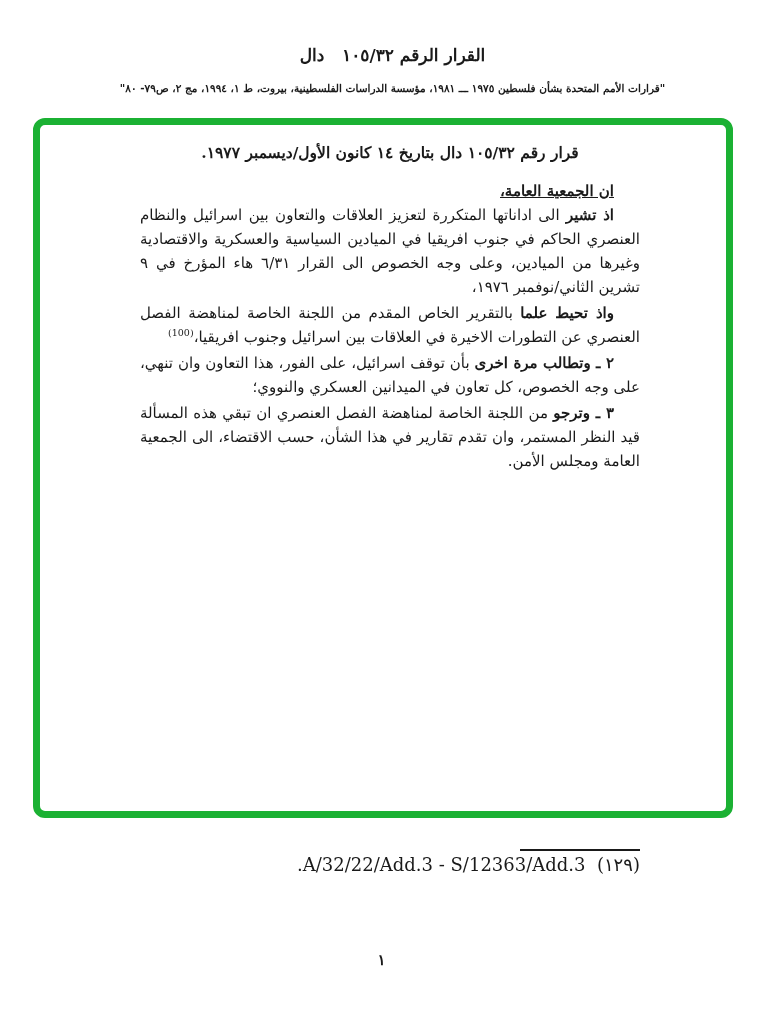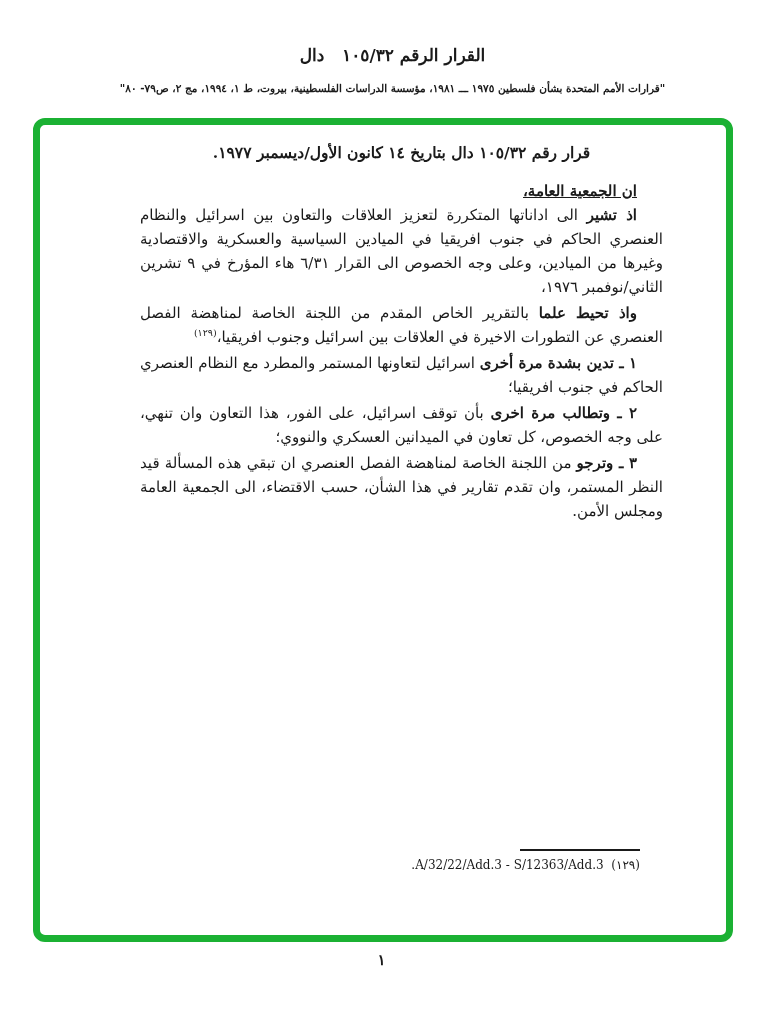--- a/index.html
+++ b/index.html
@@ -22,25 +22,25 @@
   }
   .doc-citation {
     margin-top:15px;
     font-size:10.5px; font-weight:bold; line-height:14px;
     white-space:nowrap;
   }
   
   .res-box {
     position:absolute;
     left:33px; top:118px;
-    width:700px; height:824px;
+    width:700px; height:700px;
     border:7px solid #1bb133;
     border-radius:12px;
     background:#ffffff;
-    padding:16px 63px 0 100px; 
+    padding:16px 86px 0 100px; 
   }
   .res-title {
     text-align:center;
     font-size:15.5px; font-weight:bold; line-height:24px;
     margin-bottom:14px;
     white-space:nowrap;
   }
   .res-subtitle {
     text-align:center;
     font-size:15px; font-weight:bold; line-height:24px;
@@ -70,21 +70,21 @@
     width:260px;
     text-align:right;
   }
   .footnote-rule {
     width:120px; height:2px;
     background:#1a1a1a;
     margin-right:0; margin-left:auto; margin-bottom:6px;
   }
   .footnote-text {
     direction:rtl;
-    font-size:12px; line-height:16px;
+    font-size:18px; line-height:16px;
     white-space:nowrap;
   }
   
   .page-number {
     position:absolute;
     top:951px; left:0; right:0;
     text-align:center;
     font-size:15px; font-weight:bold;
   }
 </style>
@@ -100,26 +100,25 @@
 
   <div class="res-box">
 
     <div class="res-title">قرار رقم ١٠٥/٣٢ دال بتاريخ ١٤ كانون الأول/ديسمبر ١٩٧٧.</div>
 
 
     <div class="res-opening">ان الجمعية العامة،</div>
 
     <p class="body-par"><span class="lead">اذ تشير</span><span> الى اداناتها المتكررة لتعزيز العلاقات والتعاون بين اسرائيل والنظام العنصري الحاكم في جنوب افريقيا في الميادين السياسية والعسكرية والاقتصادية وغيرها من الميادين، وعلى وجه الخصوص الى القرار ٦/٣١ هاء المؤرخ في ٩ تشرين الثاني/نوفمبر ١٩٧٦،</span></p>
 
-    <p class="body-par"><span class="lead">واذ تحيط علما</span><span> بالتقرير الخاص المقدم من اللجنة الخاصة لمناهضة الفصل العنصري عن التطورات الاخيرة في العلاقات بين اسرائيل وجنوب افريقيا،</span><sup class="fn-ref">(١٢٩)</sup></p>
+    <p class="body-par"><span class="lead">واذ تحيط علما</span><span> بالتقرير الخاص المقدم من اللجنة الخاصة لمناهضة الفصل العنصري عن التطورات الاخيرة في العلاقات بين اسرائيل وجنوب افريقيا،</span><sup class="fn-ref">(100)</sup></p>
 
 
 
 
-    <p class="body-par"><span class="lead">١ ـ تدين بشدة مرة أخرى</span><span> اسرائيل لتعاونها المستمر والمطرد مع النظام العنصري الحاكم في جنوب افريقيا؛</span></p>
 
     <p class="body-par"><span class="lead">٢ ـ وتطالب مرة اخرى</span><span> بأن توقف اسرائيل، على الفور، هذا التعاون وان تنهي، على وجه الخصوص، كل تعاون في الميدانين العسكري والنووي؛</span></p>
 
     <p class="body-par"><span class="lead">٣ ـ وترجو</span><span> من اللجنة الخاصة لمناهضة الفصل العنصري ان تبقي هذه المسألة قيد النظر المستمر، وان تقدم تقارير في هذا الشأن، حسب الاقتضاء، الى الجمعية العامة ومجلس الأمن.</span></p>
 
     <div class="footnote-block">
       <div class="footnote-rule"></div>
       <div class="footnote-text">(١٢٩)&nbsp; A/32/22/Add.3 - S/12363/Add.3.</div>
     </div>
 

